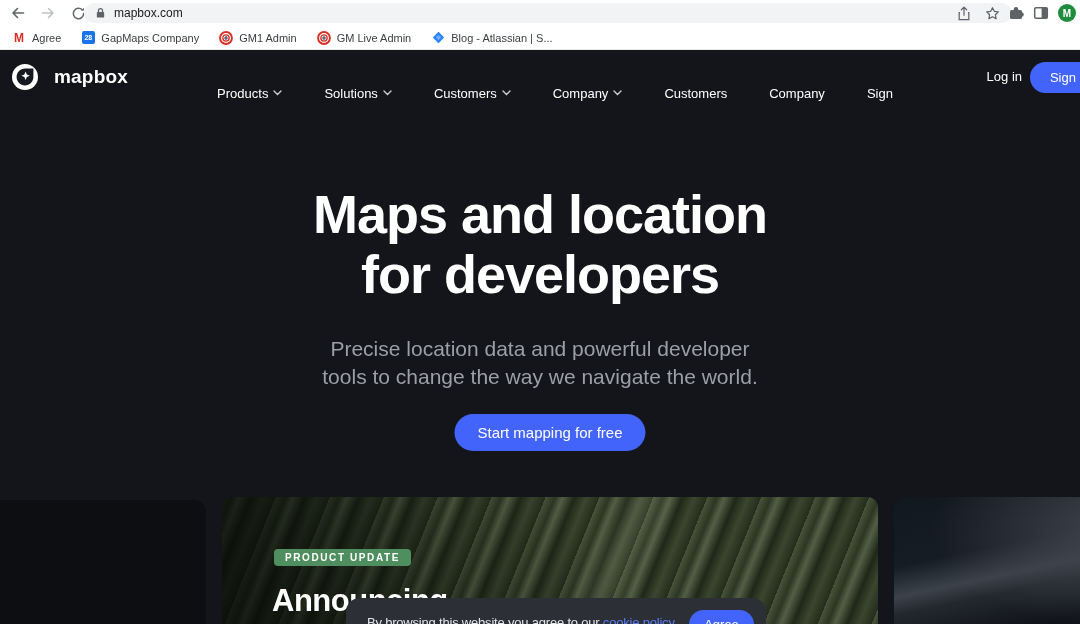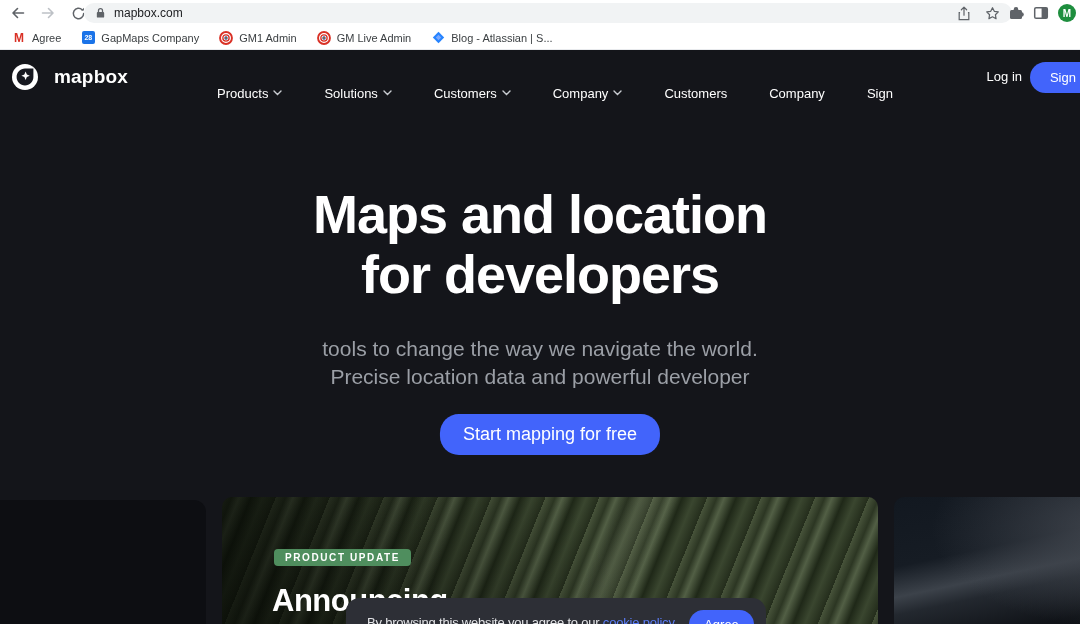--- a/index.html
+++ b/index.html
@@ -28,21 +28,21 @@
   .site-nav { position:relative; width:100%; height:54px; }
   .logo { position:absolute; left:12px; top:14px; display:flex; align-items:center; gap:16px; cursor:pointer; }
   .logo-word { color:#fff; font-size:19px; font-weight:bold; letter-spacing:.2px; }
   .nav-menu { position:absolute; left:0; right:0; top:16px; height:54px; display:flex; align-items:center; justify-content:center; gap:42px; padding-left:30px; }
   .nav-item { display:flex; align-items:center; gap:5px; color:#fff; font-size:13px; cursor:pointer; white-space:nowrap; }
   .login { position:absolute; right:58px; top:19px; color:#fff; font-size:13px; cursor:pointer; }
   .signup { position:absolute; right:-34px; top:12px; background:#4264fb; color:#fff; font-size:13px; padding:8px 20px; border-radius:16px; border:none; cursor:pointer; }
 
   .hero-title { position:absolute; top:134px; left:0; width:100%; text-align:center; color:#fff; font-size:54px; line-height:60px; font-weight:bold; letter-spacing:-1px; }
   .hero-sub { position:absolute; top:285px; left:0; width:100%; text-align:center; color:#9b9fa6; font-size:21px; line-height:28px; }
-  .cta { position:absolute; top:364px; left:50%; transform:translateX(calc(-50% + 10px)); background:#4264fb; color:#fff; font-size:18px; padding:10px 23px; border-radius:19px; border:none; cursor:pointer; white-space:nowrap; }
+  .cta { position:absolute; top:364px; left:50%; transform:translateX(calc(-50% + 10px)); background:#4264fb; color:#fff; font-size:15px; padding:10px 23px; border-radius:19px; border:none; cursor:pointer; white-space:nowrap; }
 
   
   .card-left { position:absolute; left:-80px; top:450px; width:286px; height:180px; border-radius:12px; background:#0d0e12; overflow:hidden; }
   .phone { position:absolute; left:128px; top:128px; width:430px; height:280px; border:4px solid #243448; border-radius:30px; transform:rotate(-11deg); background:linear-gradient(180deg,#d9dbd7 0%,#a9aea8 55%,#80857f 100%); box-shadow:0 0 0 2px #090d13; }
 
   .card-main { position:absolute; left:222px; top:447px; width:656px; height:177px; border-radius:10px; overflow:hidden; cursor:pointer;
     background:
       linear-gradient(100deg, rgba(5,8,4,.65) 0%, rgba(5,8,4,0) 34%),
       radial-gradient(circle at 12% 115%, rgba(0,0,0,.55), transparent 55%),
       linear-gradient(115deg, transparent 54%, rgba(196,206,176,.16) 57%, transparent 62%),
@@ -215,22 +215,22 @@
       <span class="login">Log in</span>
       <button class="signup">Sign up</button>
     </div>
 
     <h1 class="hero-title">
       <span style="display:block">Maps and location</span>
       <span style="display:block">for developers</span>
     </h1>
 
     <p class="hero-sub">
+      <span style="display:block">Precise location data and powerful developer</span>
       <span style="display:block">tools to change the way we navigate the world.</span>
-      <span style="display:block">Precise location data and powerful developer</span>
     </p>
 
     <button class="cta">Start mapping for free</button>
 
     <div class="card-left">
       <div class="phone">
         
       </div>
     </div>
 

